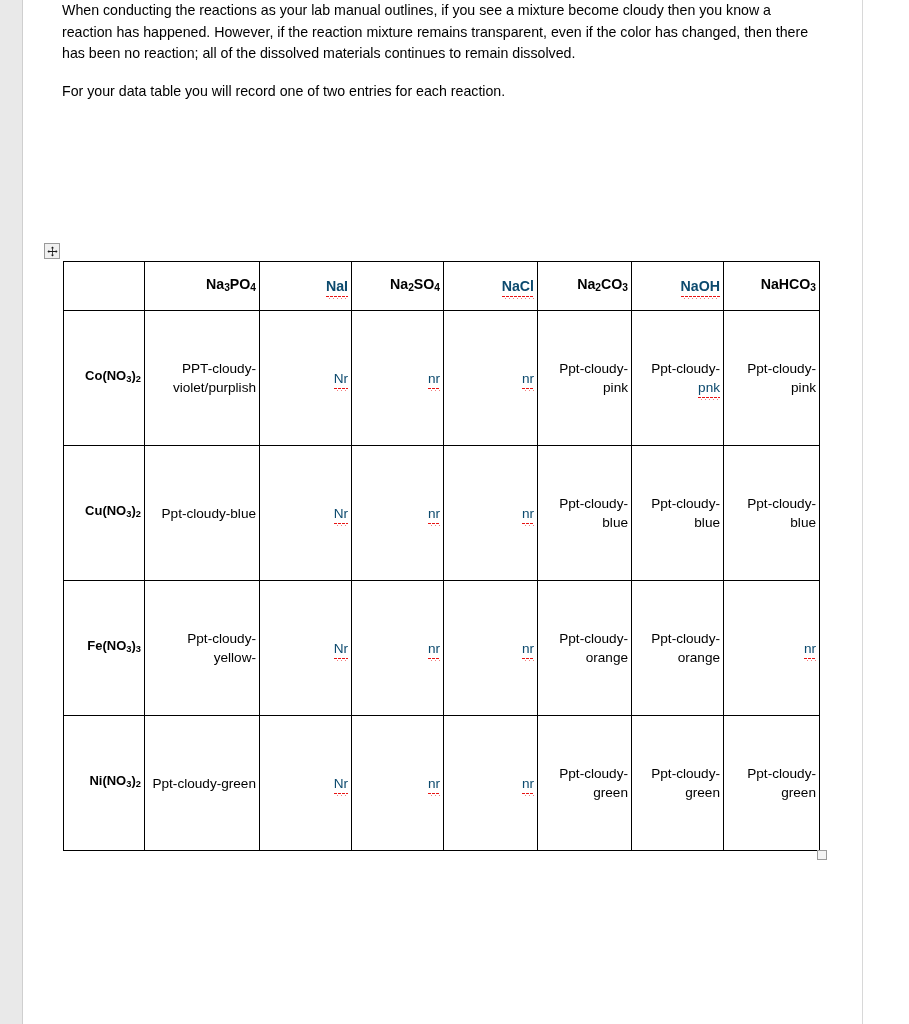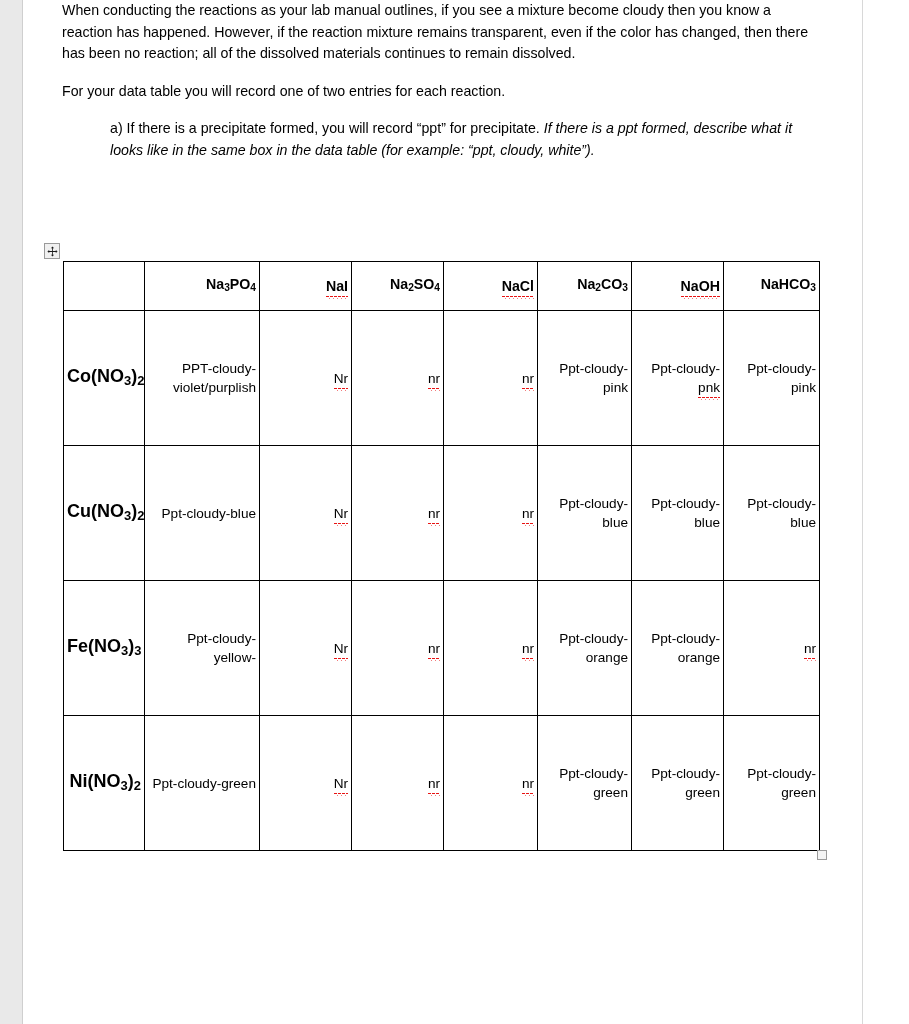--- a/index.html
+++ b/index.html
@@ -117,40 +117,40 @@
     font-weight: normal;
   }
   table.data-table thead th {
     height: 44px;
     font-weight: bold;
     font-size: 14.2px;
   }
   table.data-table tbody td { height: 130px; }
   table.data-table tbody td.rowhead {
     font-weight: bold;
-    font-size: 18px;
+    font-size: 13px;
   }
 
   
   col.c0 { width: 81px; }
   col.c1 { width: 115px; }
   col.c2 { width: 92px; }
   col.c3 { width: 92px; }
   col.c4 { width: 94px; }
   col.c5 { width: 94px; }
   col.c6 { width: 92px; }
   col.c7 { width: 96px; }
 
   sub { font-size: 0.72em; vertical-align: -0.22em; }
 
   
   .sp {
     position: relative;
     display: inline-block;
-    color: #000000;
+    color: #0c4a6e;
   }
   .sp::after {
     content: "";
     position: absolute;
     left: 0;
     right: 0;
     bottom: -3px;
     height: 4px;
     background-image:
       radial-gradient(circle at 1.5px 3.2px, transparent 1.3px, #e81313 1.35px, #e81313 2.0px, transparent 2.05px);
@@ -165,23 +165,20 @@
 <div class="left-gutter"></div>
 <div class="right-margin-rule"></div>
 
 <div class="doc">
 
 
   <p class="para">When conducting the reactions as your lab manual outlines, if you see a mixture become cloudy then you know a reaction has happened.  However, if the reaction mixture remains transparent, even if the color has changed, then there has been no reaction; all of the dissolved materials continues to remain dissolved.</p>
 
   <p class="para spaced">For your data table you will record one of two entries for each reaction.</p>
 
-  <p class="sub-para">
-    <span>a) If there is a precipitate formed, you will record “ppt” for precipitate. </span><em> If there is a ppt formed, describe what it looks like in the same box in the data table (for example: “ppt, cloudy, white”).</em>
-  </p>
 
 
 </div>
 
 <div class="table-wrap">
 
   <div class="move-handle">
     <svg width="11" height="11" viewBox="0 0 11 11">
       <path d="M5.5 0.4 L7.1 2.2 L5.9 2.2 L5.9 5.1 L8.8 5.1 L8.8 3.9 L10.6 5.5 L8.8 7.1 L8.8 5.9 L5.9 5.9 L5.9 8.8 L7.1 8.8 L5.5 10.6 L3.9 8.8 L5.1 8.8 L5.1 5.9 L2.2 5.9 L2.2 7.1 L0.4 5.5 L2.2 3.9 L2.2 5.1 L5.1 5.1 L5.1 2.2 L3.9 2.2 Z" fill="#1a1a1a"></path>
     </svg>

